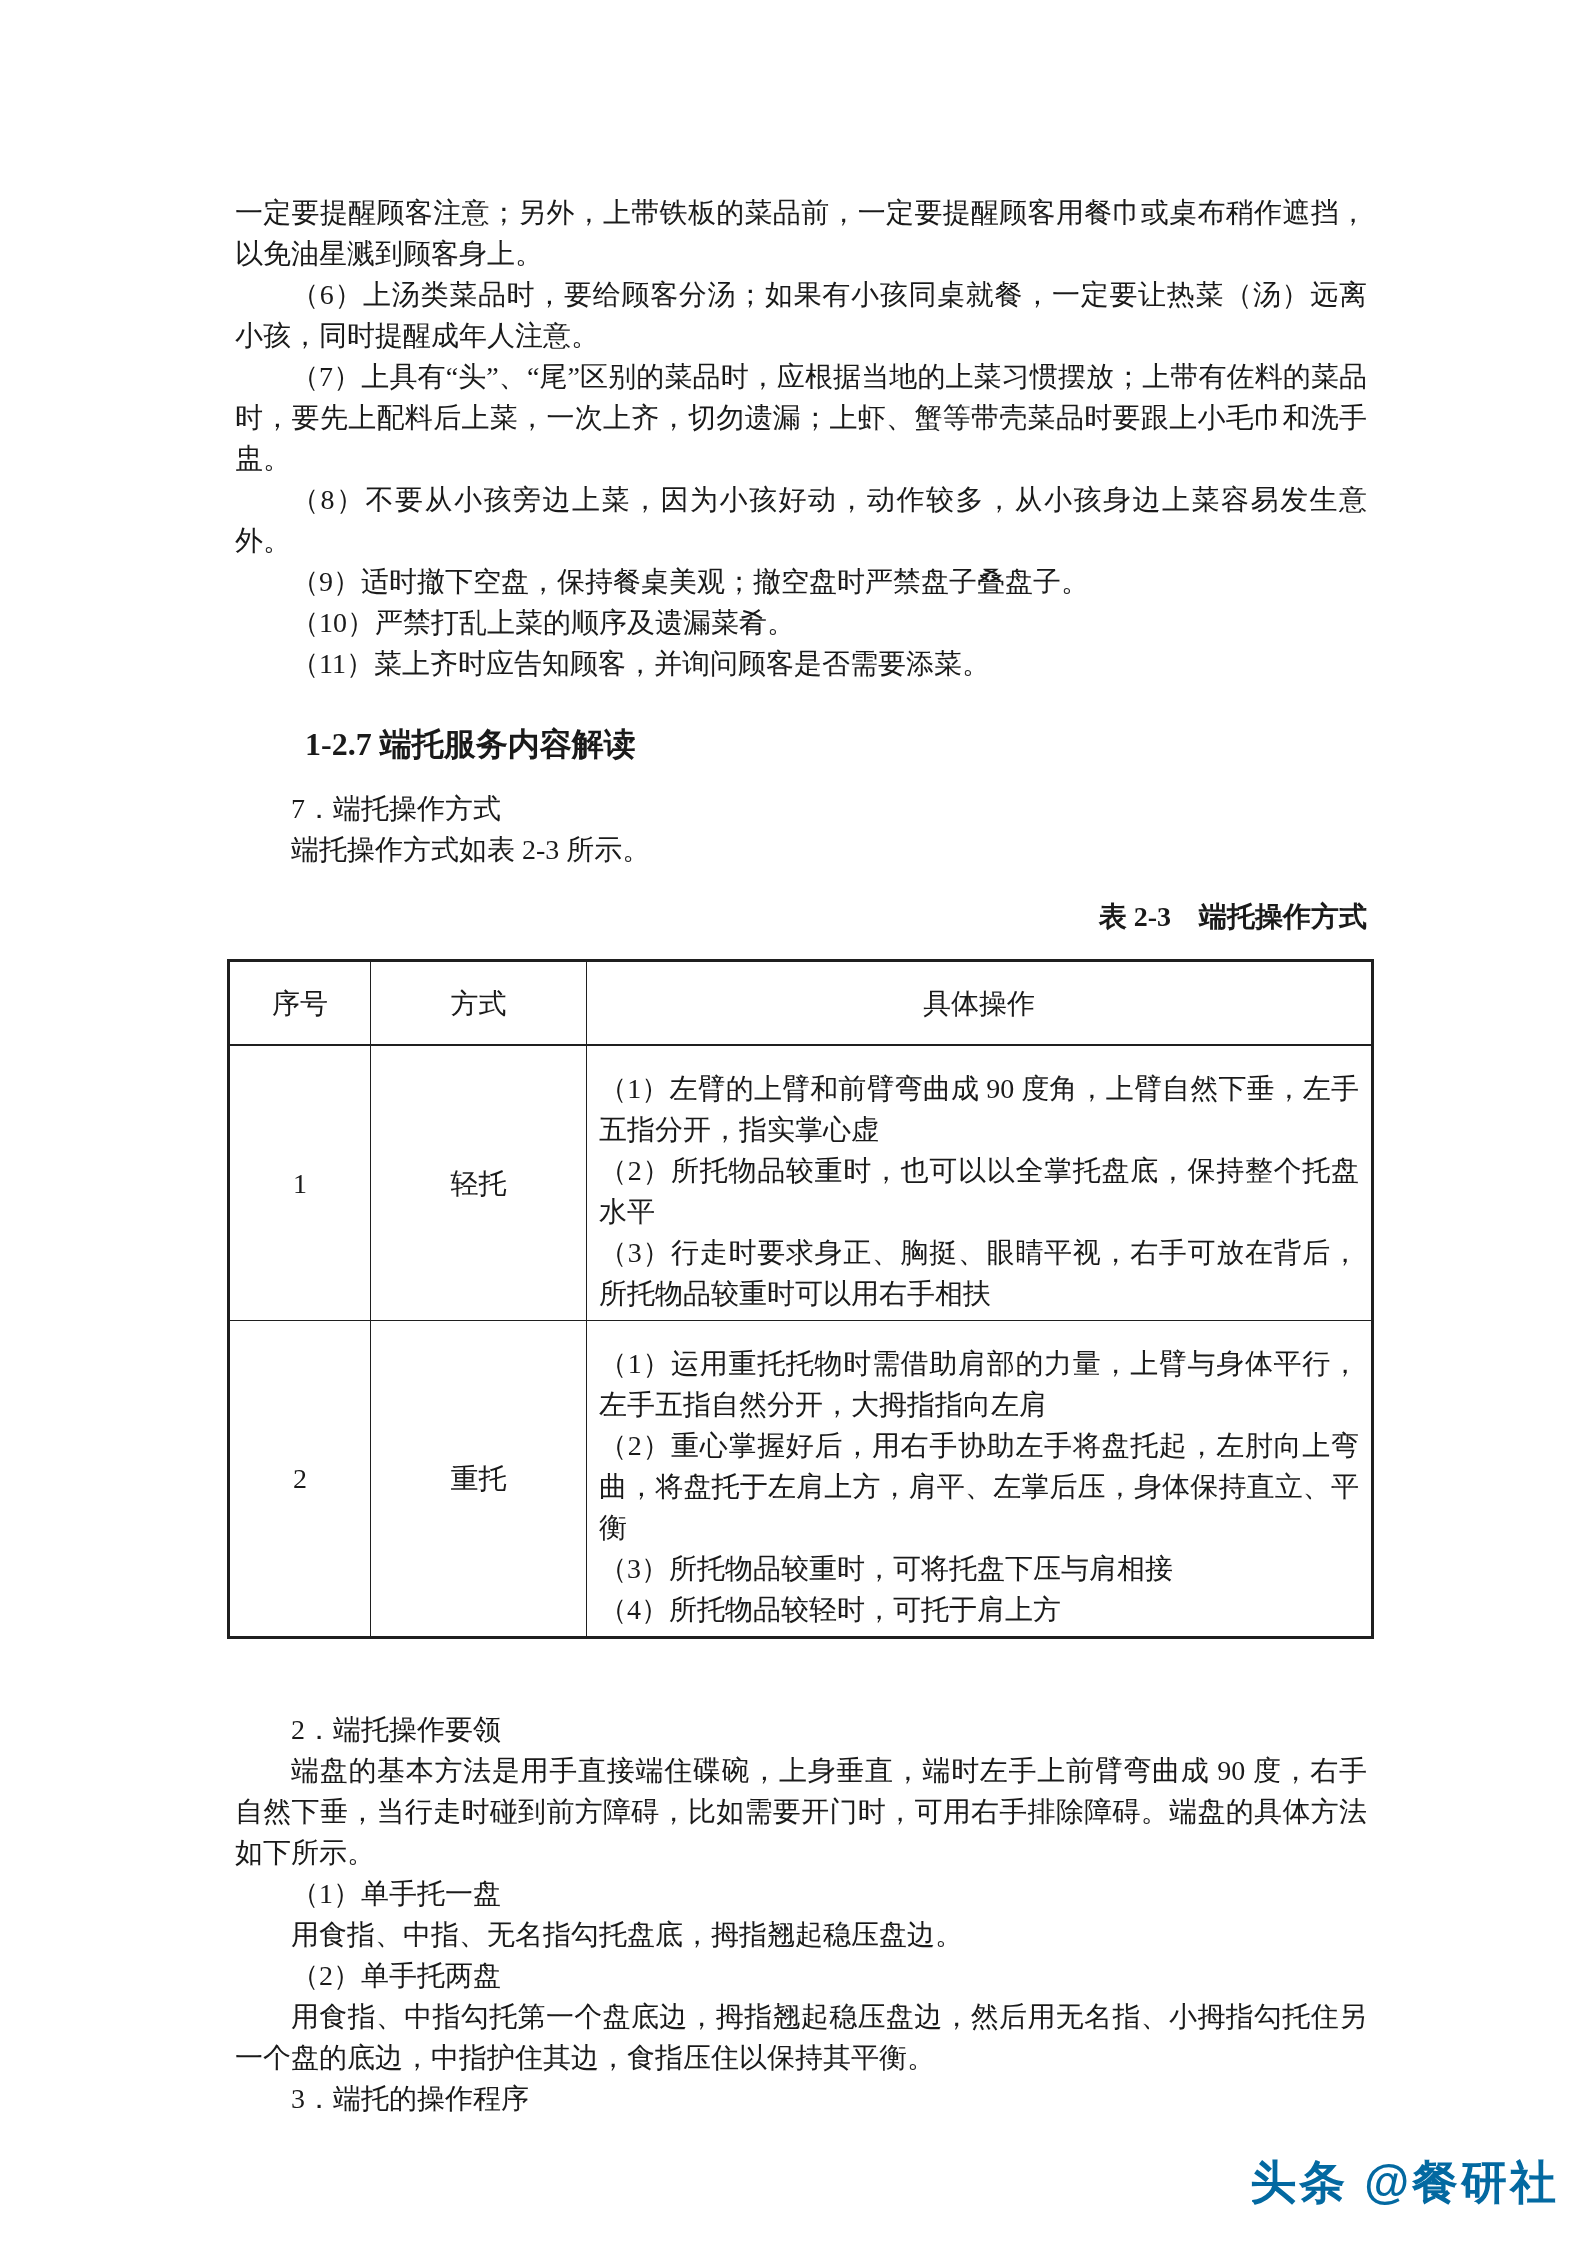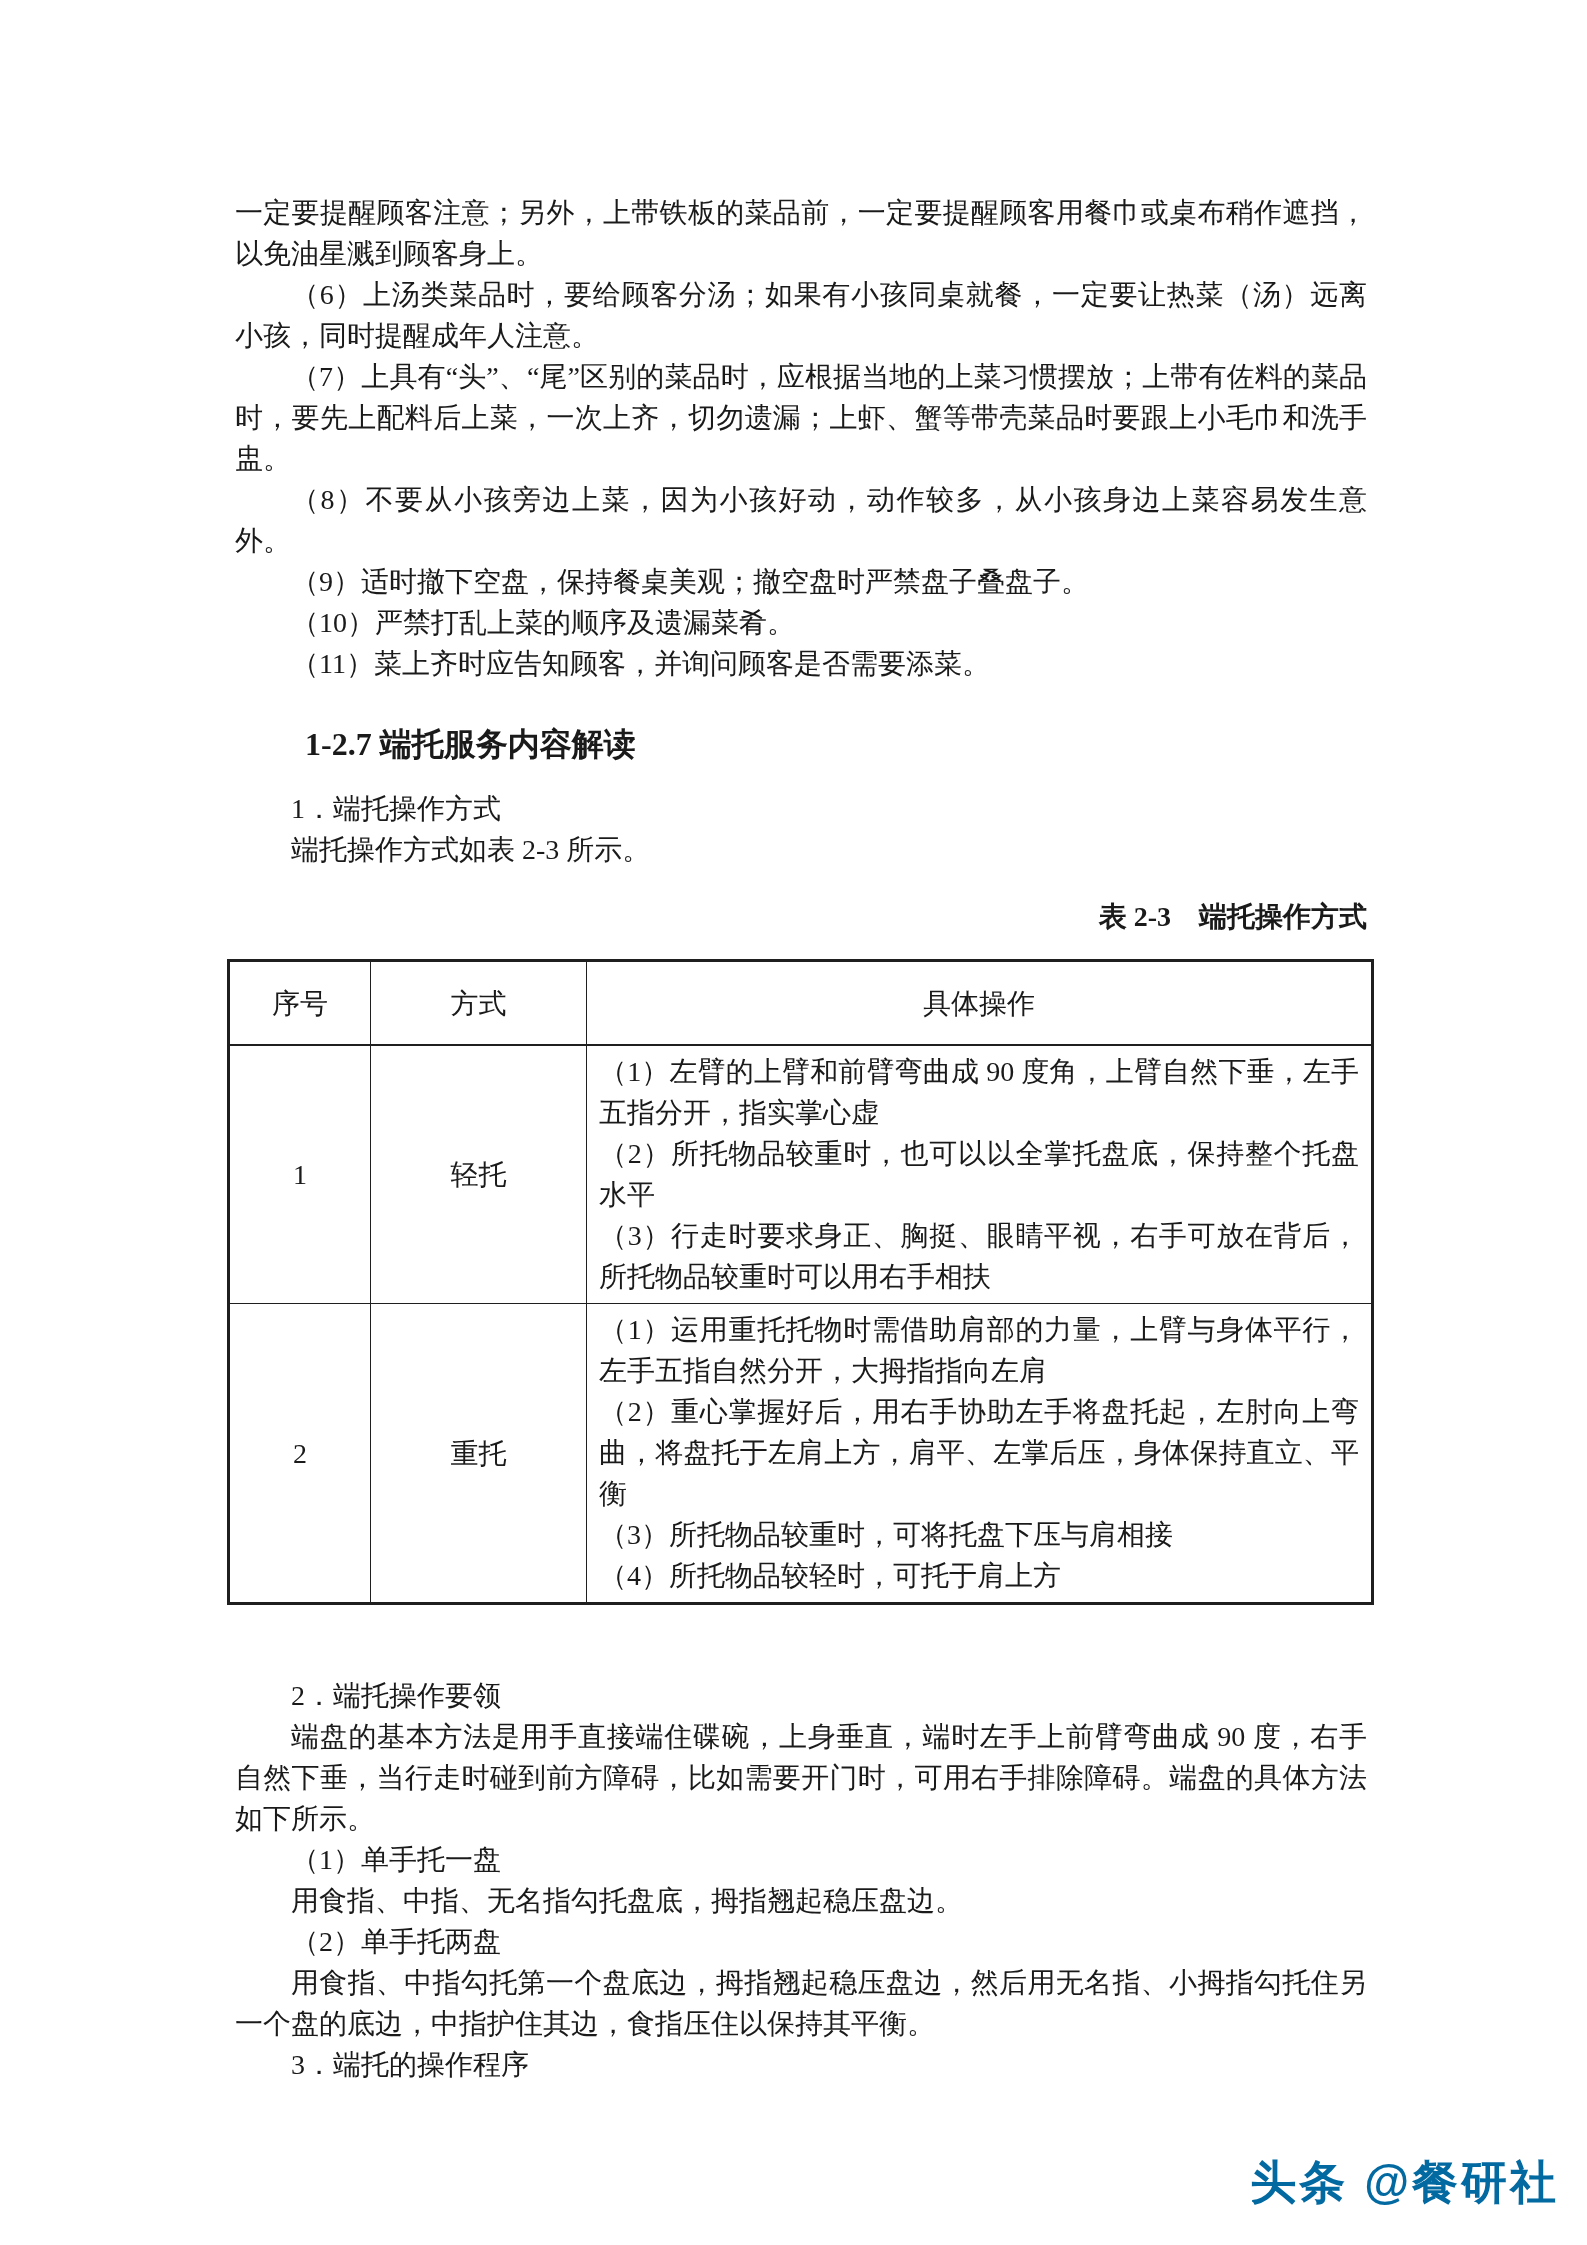--- a/index.html
+++ b/index.html
@@ -54,21 +54,21 @@
   }
   .optable td{border:1px solid #1f1f1f;}
   .optable td.c-no,
   .optable td.c-method{
     text-align:center;
     vertical-align:middle;
     padding:0;
   }
   .optable td.c-ops{
     vertical-align:top;
-    padding:5px 12px 6px 12px;
+    padding:22px 12px 6px 12px;
   }
   .op-line{text-align:justify;}
   .after-block{margin-top:70px;}
   .page-num{
     position:absolute;
     top:2072px;
     left:0;
     width:100%;
     text-align:center;
     font-size:28px;
@@ -96,21 +96,21 @@
     <p class="para no-indent">一定要提醒顾客注意；另外，上带铁板的菜品前，一定要提醒顾客用餐巾或桌布稍作遮挡，以免油星溅到顾客身上。</p>
     <p class="para">（6）上汤类菜品时，要给顾客分汤；如果有小孩同桌就餐，一定要让热菜（汤）远离小孩，同时提醒成年人注意。</p>
     <p class="para">（7）上具有“头”、“尾”区别的菜品时，应根据当地的上菜习惯摆放；上带有佐料的菜品时，要先上配料后上菜，一次上齐，切勿遗漏；上虾、蟹等带壳菜品时要跟上小毛巾和洗手盅。</p>
     <p class="para">（8）不要从小孩旁边上菜，因为小孩好动，动作较多，从小孩身边上菜容易发生意外。</p>
     <p class="para">（9）适时撤下空盘，保持餐桌美观；撤空盘时严禁盘子叠盘子。</p>
     <p class="para">（10）严禁打乱上菜的顺序及遗漏菜肴。</p>
     <p class="para">（11）菜上齐时应告知顾客，并询问顾客是否需要添菜。</p>
 
     <div class="section-heading">1-2.7 端托服务内容解读</div>
 
-    <p class="para sub-title">1．端托操作方式</p>
+    <p class="para sub-title">7．端托操作方式</p>
     <p class="para">端托操作方式如表 2-3 所示。</p>
 
     <p class="para table-caption">表 2-3　端托操作方式</p>
 
     <table class="optable">
       <colgroup>
         <col style="width:142px">
         <col style="width:216px">
         <col style="width:786px">
       </colgroup>

